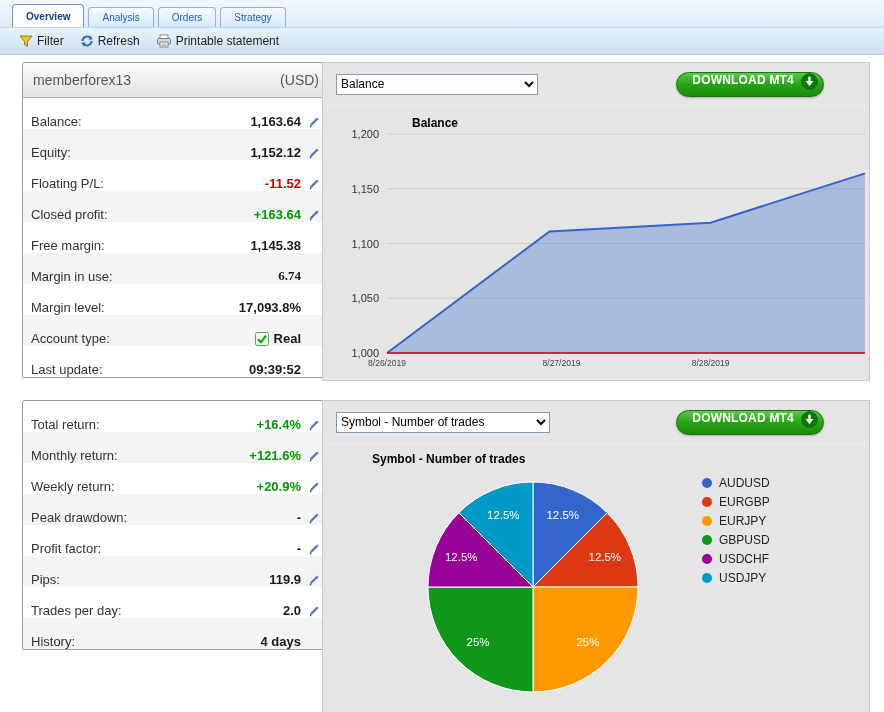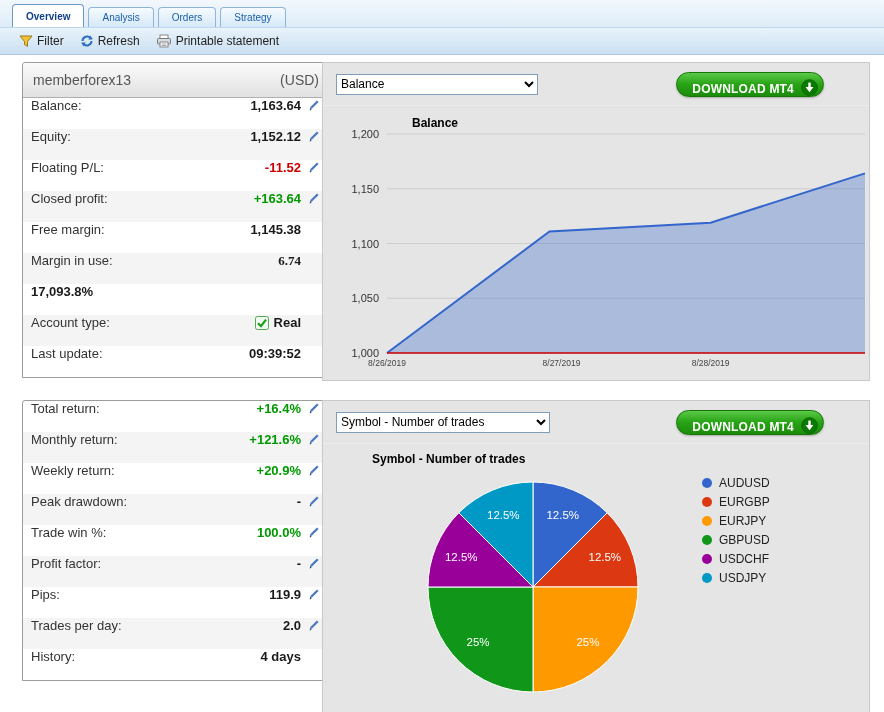--- a/index.html
+++ b/index.html
@@ -44,21 +44,21 @@
     background: #fff; border: 1px solid #9c9c9c; border-radius: 3px 3px 0 0;
   }
   #account-panel { top: 62px; }
   #stats-panel { top: 400px; }
   .panel-header {
     height: 35px; background: linear-gradient(#fbfbfb, #e1e1e1);
     border-bottom: 1px solid #b0b0b0; border-radius: 3px 3px 0 0;
     display: flex; align-items: center; justify-content: space-between;
     padding: 0 10px; color: #555; font-size: 14px;
   }
-  .rows .row { height: 31px; display: flex; align-items: flex-start; padding: 0 8px; font-size: 13px; }
+  .rows .row { height: 31px; display: flex; align-items: flex-end; padding: 0 8px; font-size: 13px; }
   .rows .row:nth-child(even) { background: #f4f4f4; }
   .row-label { flex: 1; color: #333; }
   .row-value { font-weight: bold; color: #1a1a1a; }
   .check-value { display: flex; align-items: center; gap: 5px; }
   .row-icon { width: 20px; display: flex; justify-content: flex-end; align-items: center; }
   .row-icon.clickable { cursor: pointer; }
 
   
   .panel-right {
     position: absolute; left: 322px; width: 548px;
@@ -70,21 +70,21 @@
     height: 43px; display: flex; align-items: center; justify-content: space-between;
     padding: 0 45px 0 13px; border-bottom: 1px solid #ececec;
   }
   select.chart-select {
     height: 21px; font-size: 12px; border: 1px solid #7f9db9;
     background: #fff; color: #000; font-family: inherit;
   }
   #balance-select { width: 202px; }
   #symbol-select { width: 214px; }
   .download-btn {
-    display: flex; align-items: flex-end; gap: 7px; height: 25px;
+    display: flex; align-items: flex-start; gap: 7px; height: 25px;
     padding: 0 5px 0 15px; border-radius: 13px;
     background: linear-gradient(#5cc948, #28a416 48%, #1b8c0b);
     border: 1px solid #157505; color: #fff; font-weight: bold; font-size: 12px;
     cursor: pointer; box-shadow: 0 1px 2px rgba(0,0,0,0.25);
     letter-spacing: 0.2px; white-space: nowrap;
   }
   .chart-title { position: absolute; font-size: 12px; font-weight: bold; color: #000; }
   #balance-title { left: 89px; top: 53px; }
   #pie-title { left: 49px; top: 51px; }
   .chart-svg { position: absolute; left: 0; top: 44px; }
@@ -198,20 +198,21 @@
       <span class="row-label">Free margin:</span>
       <span class="row-value" style="color: rgb(26, 26, 26);">1,145.38</span>
       <span class="row-icon"></span>
     </div>
     <div class="row">
       <span class="row-label">Margin in use:</span>
       <span class="row-value" style="color: rgb(26, 26, 26); font-family: Liberation Serif, serif;">6.74</span>
       <span class="row-icon"></span>
     </div>
     <div class="row">
+      <span class="row-label">Margin level:</span>
       <span class="row-value" style="color: rgb(26, 26, 26);">17,093.8%</span>
       <span class="row-icon"></span>
     </div>
     <div class="row">
       <span class="row-label">Account type:</span>
       <span class="row-value check-value">
         <svg width="14" height="14">
             <use href="#sym-check"></use>
           </svg>
         <span style="color: rgb(26, 26, 26);">Real</span>
@@ -251,29 +252,20 @@
       <span class="row-value" style="color: rgb(0, 153, 0);">+20.9%</span>
       <span class="row-icon clickable">
           <svg width="14" height="14">
             <use href="#sym-pencil"></use>
           </svg>
         </span>
     </div>
     <div class="row">
       <span class="row-label">Peak drawdown:</span>
       <span class="row-value" style="color: rgb(26, 26, 26);">-</span>
-      <span class="row-icon clickable">
-          <svg width="14" height="14">
-            <use href="#sym-pencil"></use>
-          </svg>
-        </span>
-    </div>
-    <div class="row">
-      <span class="row-label">Trade win %:</span>
-      <span class="row-value" style="color: rgb(0, 153, 0);">100.0%</span>
       <span class="row-icon clickable">
           <svg width="14" height="14">
             <use href="#sym-pencil"></use>
           </svg>
         </span>
     </div>
     <div class="row">
       <span class="row-label">Profit factor:</span>
       <span class="row-value" style="color: rgb(26, 26, 26);">-</span>
       <span class="row-icon clickable">

